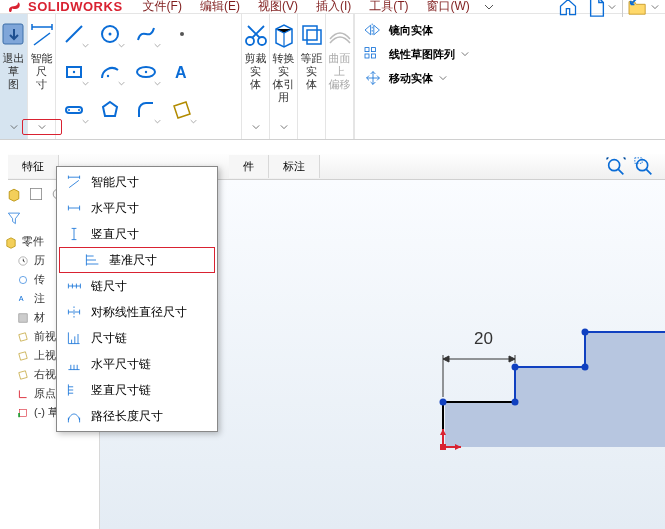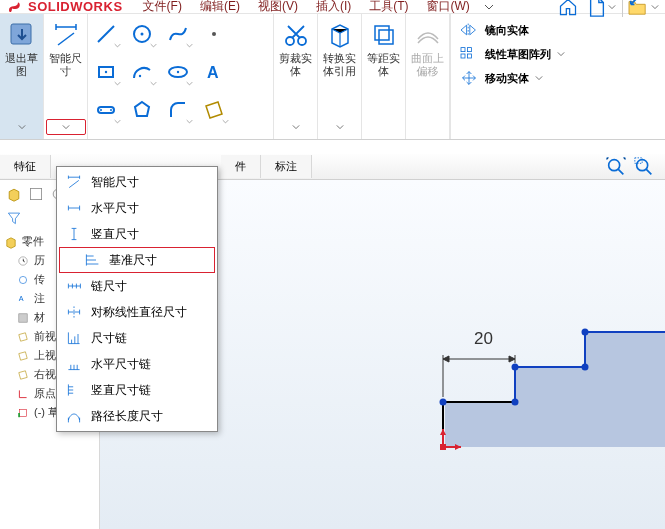--- a/index.html
+++ b/index.html
@@ -9,40 +9,40 @@
   .brand { display: flex; align-items: center; gap: 4px; margin-right: 10px; }
   .brand-logo { width: 18px; height: 18px; }
   .brand-text { color: #d92231; font-weight: bold; font-size: 13px; letter-spacing: 0.5px; }
   .menu-item { padding: 3px 8px; cursor: pointer; color: #7f1d1d; }
   .qat { margin-left: auto; display: flex; align-items: center; gap: 2px; padding-right: 6px; }
   .qat-btn { width: 32px; height: 24px; display: flex; align-items: center; justify-content: center; cursor: pointer; border-radius:2px; }
   .qat-sep { width:1px; height:20px; background:#ccc; margin:0 2px;}
   .chev { margin-left:2px; }
 
   .ribbon { height: 126px; display: flex; border-bottom: 1px solid #d0d0d0; background: #fff; }
-  .rib-big { width: 44px; display: flex; flex-direction: column; align-items: center; justify-content: flex-start; padding-top: 6px; gap: 2px; border-right: 1px solid #e5e5e5; }
+  .rib-big { width: 28px; display: flex; flex-direction: column; align-items: center; justify-content: flex-start; padding-top: 6px; gap: 2px; border-right: 1px solid #e5e5e5; }
   .rib-big .ic { width: 30px; height: 30px; display:flex; align-items:center; justify-content:center; }
   .rib-big .lbl { font-size: 11px; color: #333; text-align: center; line-height: 13px; white-space: pre-line; }
   .rib-big.exit { background: #d6e4f0; }
   .rib-big.disabled .lbl { color: #aaa; }
   .rib-big .dd { margin-top: auto; margin-bottom: 4px; height: 16px; width: 100%; display:flex; align-items:center; justify-content:center; }
   .rib-smart .dd { border: 1px solid #d92231; border-radius: 2px; height: 16px; width: 40px; }
 
   .tool-grid { width: 186px; display: flex; flex-direction: column; padding: 4px 2px; border-right: 1px solid #e5e5e5; gap: 6px; }
   .tool-row { display: flex; gap: 4px; }
   .tool-btn { width: 32px; height: 32px; display: flex; align-items: center; justify-content: center; cursor: pointer; border-radius:2px; position:relative;}
   .tool-btn .smchev { position:absolute; right:1px; bottom:1px; }
   
   .mid-group { display: flex; border-right: 1px solid #e5e5e5; }
 
   .right-panel { flex:1; display:flex; flex-direction:column; padding:6px 4px; gap:4px;font-weight:bold; }
   .rp-row { display:flex; align-items:center; gap:6px; padding:2px 4px; cursor:pointer;}
   .rp-row .lbl { font-size:11px; }
 
-  .tabs-strip { position:absolute; top:154px; left:0; right:0; height:26px; background:linear-gradient(#fefefe,#f0f0f0); border-bottom:1px solid #d0d0d0; display:flex; align-items:center; }
+  .tabs-strip { position:absolute; top:154px; left:8px; right:0; height:26px; background:linear-gradient(#fefefe,#f0f0f0); border-bottom:1px solid #d0d0d0; display:flex; align-items:center; }
   .tab { padding:4px 14px; font-size:11px; border-right:1px solid #d8d8d8; cursor:pointer; background:#f6f6f6;}
   .view-icons { margin-left:auto; display:flex; gap:6px; padding-right:10px;}
 
   .left-pane { position:absolute; top:180px; left:0; width:100px; bottom:0; border-right:1px solid #d8d8d8; background:#fff; padding:4px; overflow:hidden;}
   .pane-toolbar { display:flex; gap:2px; align-items:center; margin-bottom:4px; }
   .pane-ic { width:20px; height:20px; display:flex; align-items:center; justify-content:center; border:1px solid transparent;}
   .tree-item { display:flex; align-items:center; gap:4px; padding:2px 0; font-size:11px; color:#333; white-space:nowrap;}
   .tree-ic { width:14px; height:14px; display:flex; align-items:center; justify-content:center;}
 
   .dropdown { position:absolute; top:166px; left:56px; width:162px; background:#fff; border:1px solid #888; box-shadow:2px 2px 6px rgba(0,0,0,0.25); padding:2px 0; z-index:20;}

